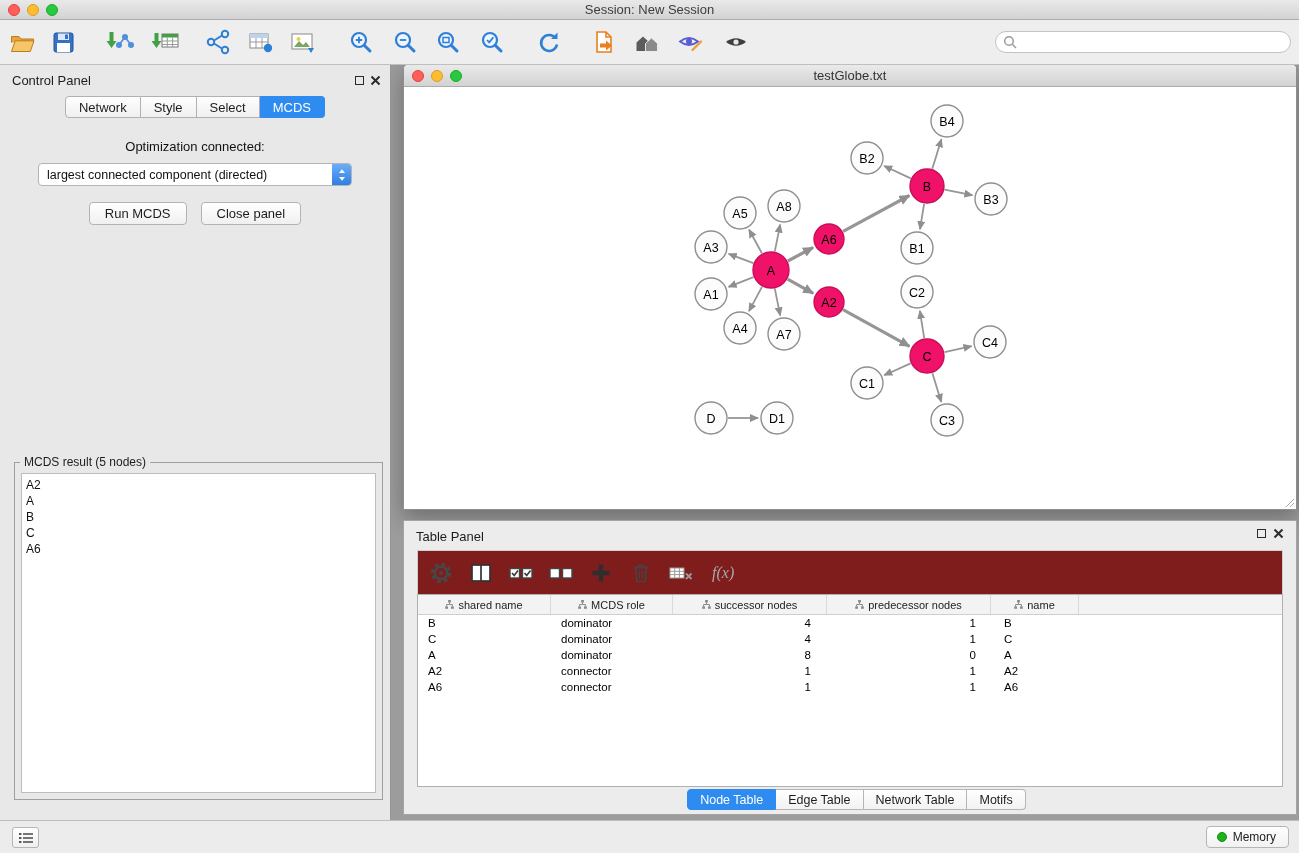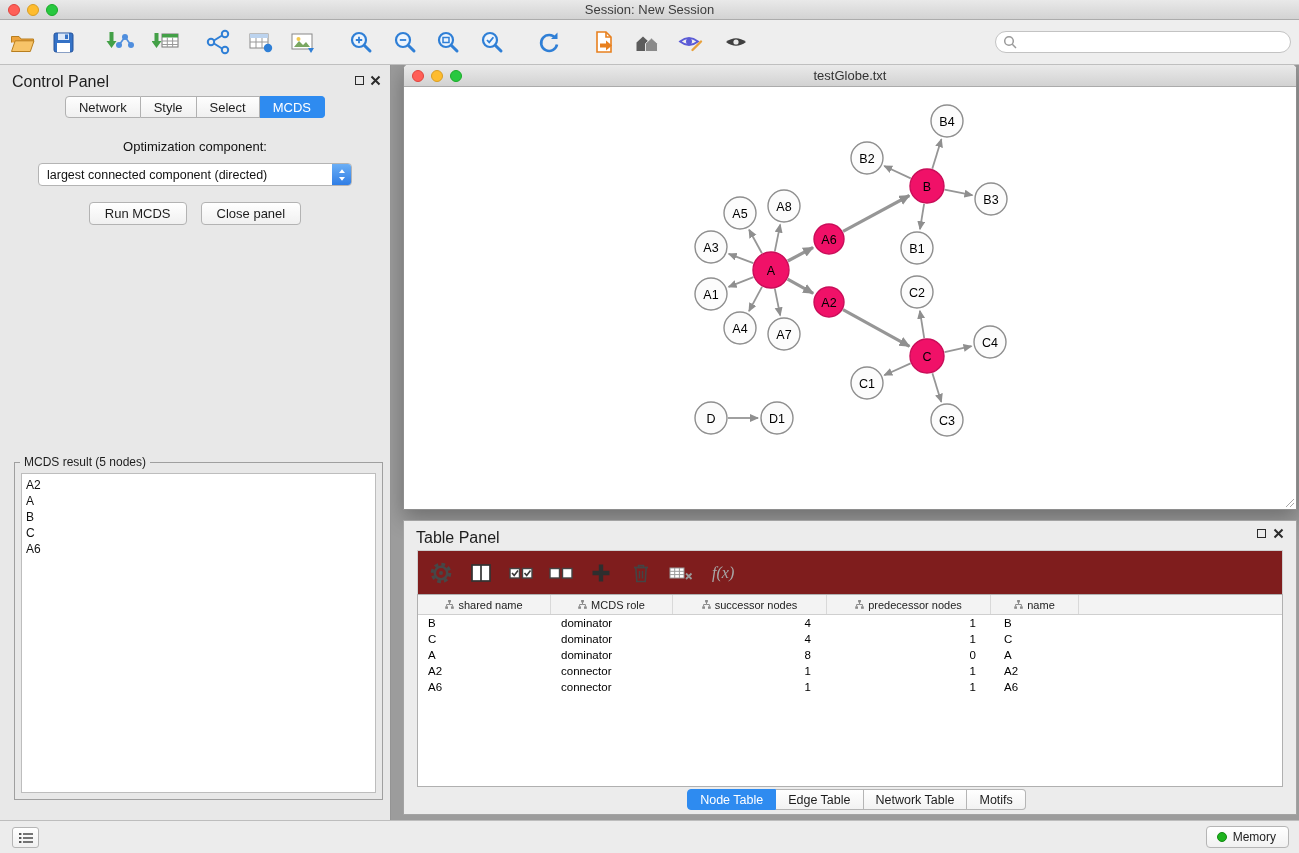--- a/index.html
+++ b/index.html
@@ -22,21 +22,21 @@
     background:#eeeeee; border-bottom:1px solid #bfbfbf; display:flex; align-items:center; z-index:20; }
   .tb-btn { width:34px; height:34px; display:flex; align-items:center; justify-content:center; flex:0 0 auto; border-radius:4px; }
   .search { height:22px; width:296px; background:#fff; border:1px solid #c3c3c3; border-radius:11px;
     display:flex; align-items:center; padding-left:7px; gap:4px; }
   .search input { border:none; outline:none; background:transparent; flex:1; font-size:12px; font-family:"Liberation Sans",sans-serif; height:18px; }
 
   
   #control-panel { position:absolute; left:0; top:65px; width:391px; height:755px;
     background:#e8e8e8; border-right:1px solid #949494; z-index:10; }
   .panel-header { position:relative; height:26px; }
-  .panel-title { font-size:16px; color:#1d1d1d; padding:8px 0 0 12px; }
+  .panel-title { font-size:13px; color:#1d1d1d; padding:8px 0 0 12px; }
   .panel-float { position:absolute; top:11px; width:9px; height:9px; border:1.5px solid #2b2b2b; background:transparent; }
   .panel-close { position:absolute; top:10px; width:11px; height:11px; }
   #control-panel .panel-float { right:26px; }
   #control-panel .panel-close { right:9px; }
 
   .cp-tabs { display:flex; justify-content:center; margin-top:5px; }
   .cp-tab { height:22px; line-height:21px; padding:0 13px; font-size:13px; color:#1d1d1d;
     background:linear-gradient(#fefefe,#f0f0f0); border:1px solid #b1b1b1; border-left:none; }
   .cp-tab:first-child { border-left:1px solid #b1b1b1; border-radius:4px 0 0 4px; }
   .cp-tab:last-child { border-radius:0 4px 4px 0; }
@@ -261,21 +261,21 @@
       <svg class="panel-close" viewBox="0 0 11 11">
         <path d="M1.5 1.5 L9.5 9.5 M9.5 1.5 L1.5 9.5" stroke="#2b2b2b" stroke-width="2"></path>
       </svg>
     </div>
     <div class="cp-tabs">
       <div class="cp-tab">Network</div>
       <div class="cp-tab">Style</div>
       <div class="cp-tab">Select</div>
       <div class="cp-tab active">MCDS</div>
     </div>
-    <div class="opt-label">Optimization component:</div>
+    <div class="opt-label">Optimization connected:</div>
     <div class="dropdown">
       <div class="value">largest connected component (directed)</div>
       <div class="stepper">
         <svg width="8" height="14" viewBox="0 0 8 14">
           <path d="M4 1.2 L7 5 H1 z" fill="#fff"></path>
           <path d="M4 12.8 L1 9 h6 z" fill="#fff"></path>
         </svg>
       </div>
     </div>
     <div class="cp-buttons">

